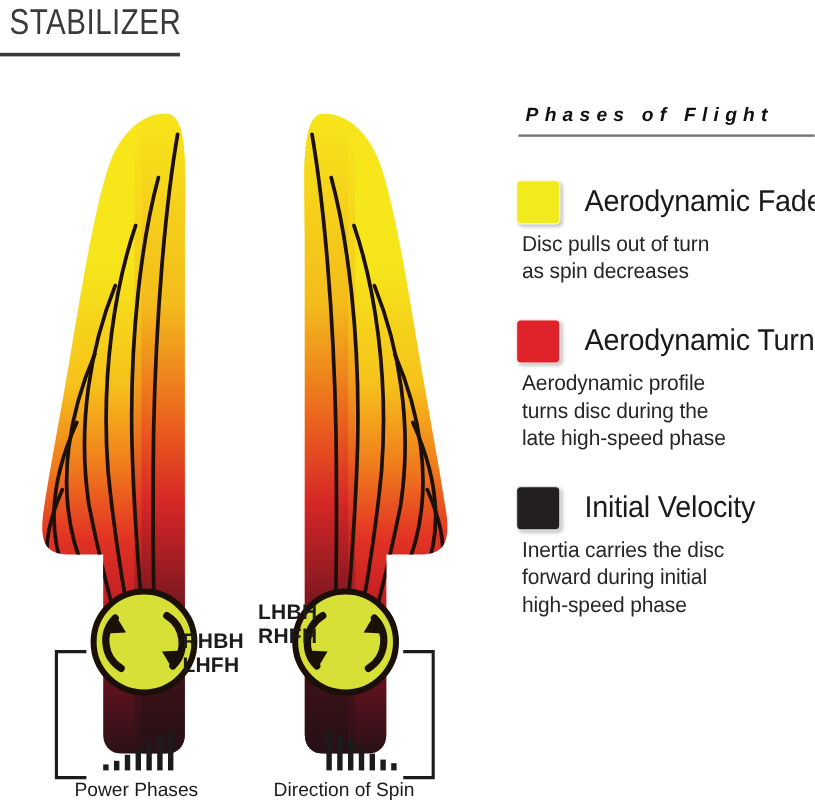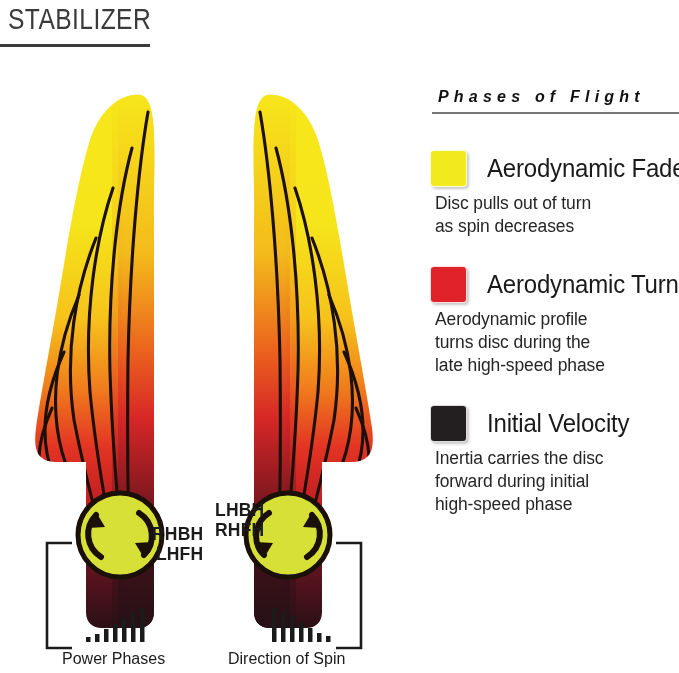--- a/index.html
+++ b/index.html
@@ -128,21 +128,21 @@
   .spinlabel {
     position: absolute;
     font-family: "Liberation Sans", sans-serif;
     font-size: 17.5px;
     font-weight: 700;
     color: #1b1b1b;
     line-height: 1.17;
     white-space: pre-line;
     letter-spacing: 0.2px;
   }
-  #spin-left-label  { left: 152px; top: 524px; text-align: right; }
+  #spin-left-label  { left: 152px; top: 524px; text-align: left; }
   #spin-right-label { left: 215px; top: 500px; text-align: left; }
 
   .caption {
     position: absolute;
     font-family: "Liberation Sans", sans-serif;
     font-size: 16px;
     font-weight: 300;
     color: #1b1b1b;
     white-space: nowrap;
   }

